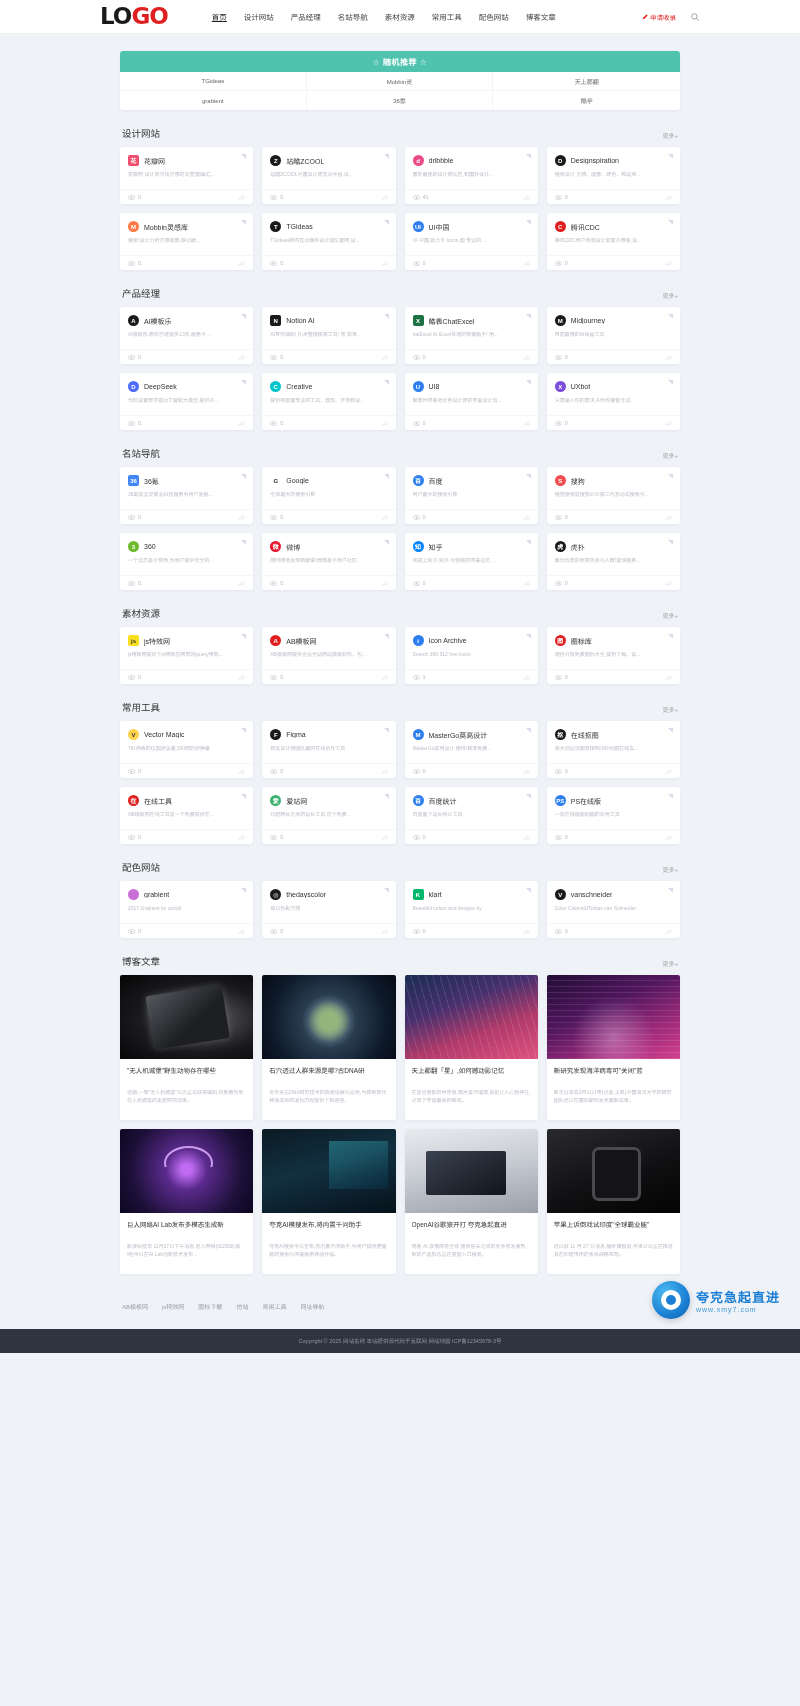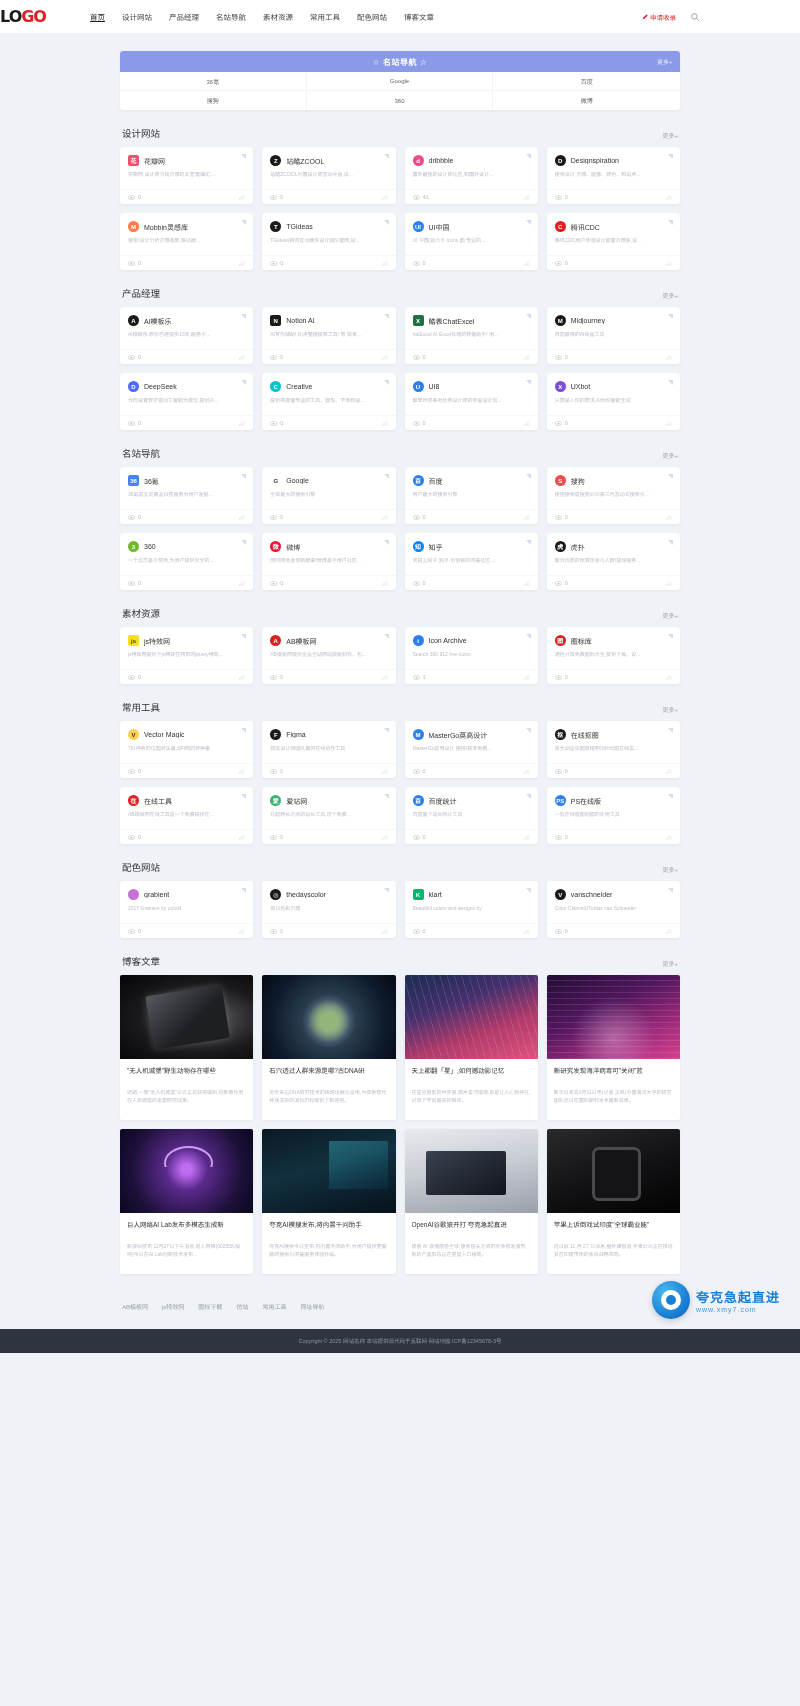--- a/index.html
+++ b/index.html
@@ -12,22 +12,22 @@
     -webkit-font-smoothing:antialiased;
   }
   .wrap{width:560px;margin:0 auto;}
 
   
   .header{
     height:34px;background:#fff;display:flex;align-items:center;
     position:relative;border-bottom:1px solid #f0f0f0;
   }
   .logo{
-    font-size:16px;font-weight:bold;letter-spacing:-1px;
-    line-height:1;font-family:"DejaVu Sans",sans-serif;
+    font-size:23px;font-weight:bold;letter-spacing:-1px;
+    margin-left:100px;line-height:1;font-family:"DejaVu Sans",sans-serif;
   }
   .logo .b{color:#1a1a1a;}
   .logo .r{color:#e02020;}
   .nav{display:flex;align-items:center;margin-left:44px;gap:17px;}
   .nav a{font-size:7.5px;color:#444;text-decoration:none;white-space:nowrap;}
   .nav a.active{color:#222;text-decoration:underline;}
   .hd-right{position:absolute;right:100px;display:flex;align-items:center;gap:14px;}
   .apply{font-size:6.5px;color:#e02020;display:flex;align-items:center;gap:2px;white-space:nowrap;}
   .apply svg{width:6px;height:6px;}
   .srch-ic{width:10px;height:10px;opacity:.65;}
@@ -238,31 +238,30 @@
         <line x1="15.5" y1="15.5" x2="21" y2="21" stroke="#555" stroke-width="2"></line>
       </svg>
     </div>
   </div>
 
 
   <div class="wrap">
 
     <div class="quick">
         <div class="qbox">
-          <div class="qhead" style="background: rgb(139, 154, 232);">
-            <span>☆ 名站导航 ☆</span>
-            <a class="more" href="#" style="color: rgb(255, 255, 255); text-decoration: none;">更多+</a>
+          <div class="qhead" style="background: rgb(79, 195, 174);">
+            <span>☆ 随机推荐 ☆</span>
           </div>
           <div class="qgrid">
+            <a class="qcell" href="#" style="text-decoration: none;">TGideas</a>
+            <a class="qcell" href="#" style="text-decoration: none;">Mobbin灵</a>
+            <a class="qcell" href="#" style="text-decoration: none;">天上郡翻</a>
+            <a class="qcell" href="#" style="text-decoration: none;">grabient</a>
             <a class="qcell" href="#" style="text-decoration: none;">36氪</a>
-            <a class="qcell" href="#" style="text-decoration: none;">Google</a>
-            <a class="qcell" href="#" style="text-decoration: none;">百度</a>
-            <a class="qcell" href="#" style="text-decoration: none;">搜狗</a>
-            <a class="qcell" href="#" style="text-decoration: none;">360</a>
-            <a class="qcell" href="#" style="text-decoration: none;">微博</a>
+            <a class="qcell" href="#" style="text-decoration: none;">酷亭</a>
           </div>
         </div>
       </div>
 
     <div>
         <div class="sec-head">
           <div class="sec-title">设计网站</div>
           <a href="#" class="sec-more">更多+</a>
         </div>
         <div class="cards">

